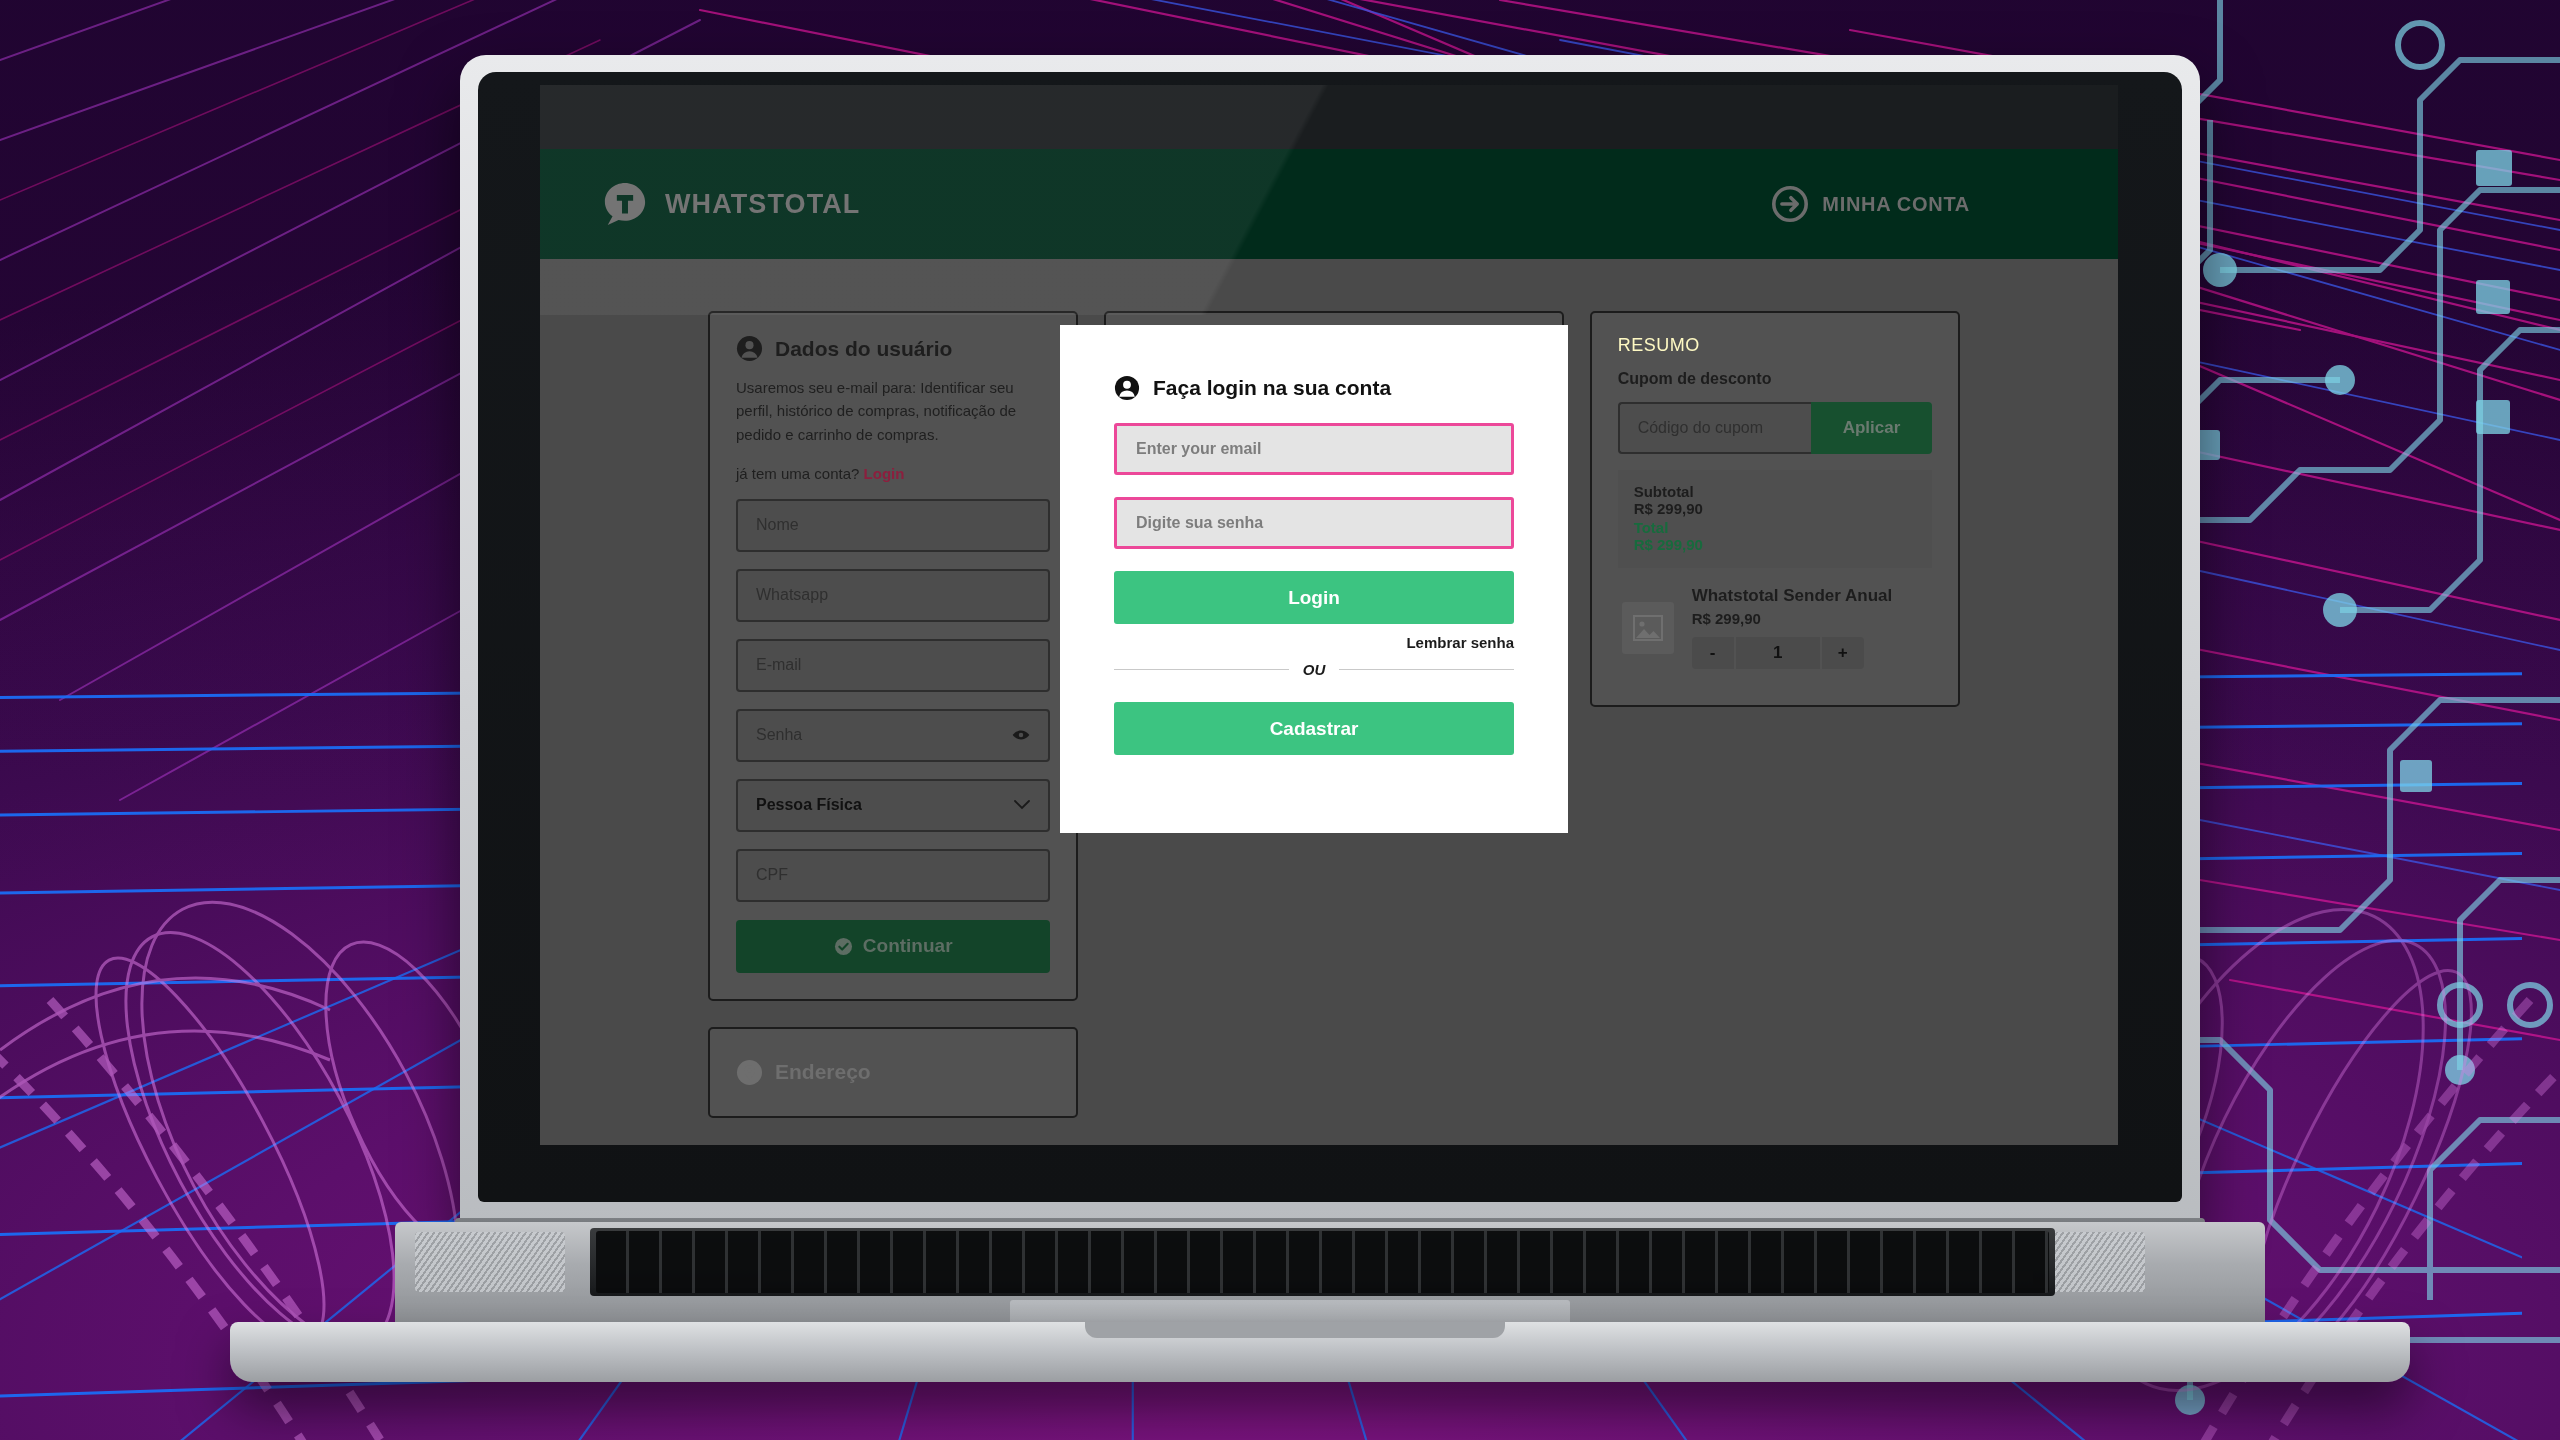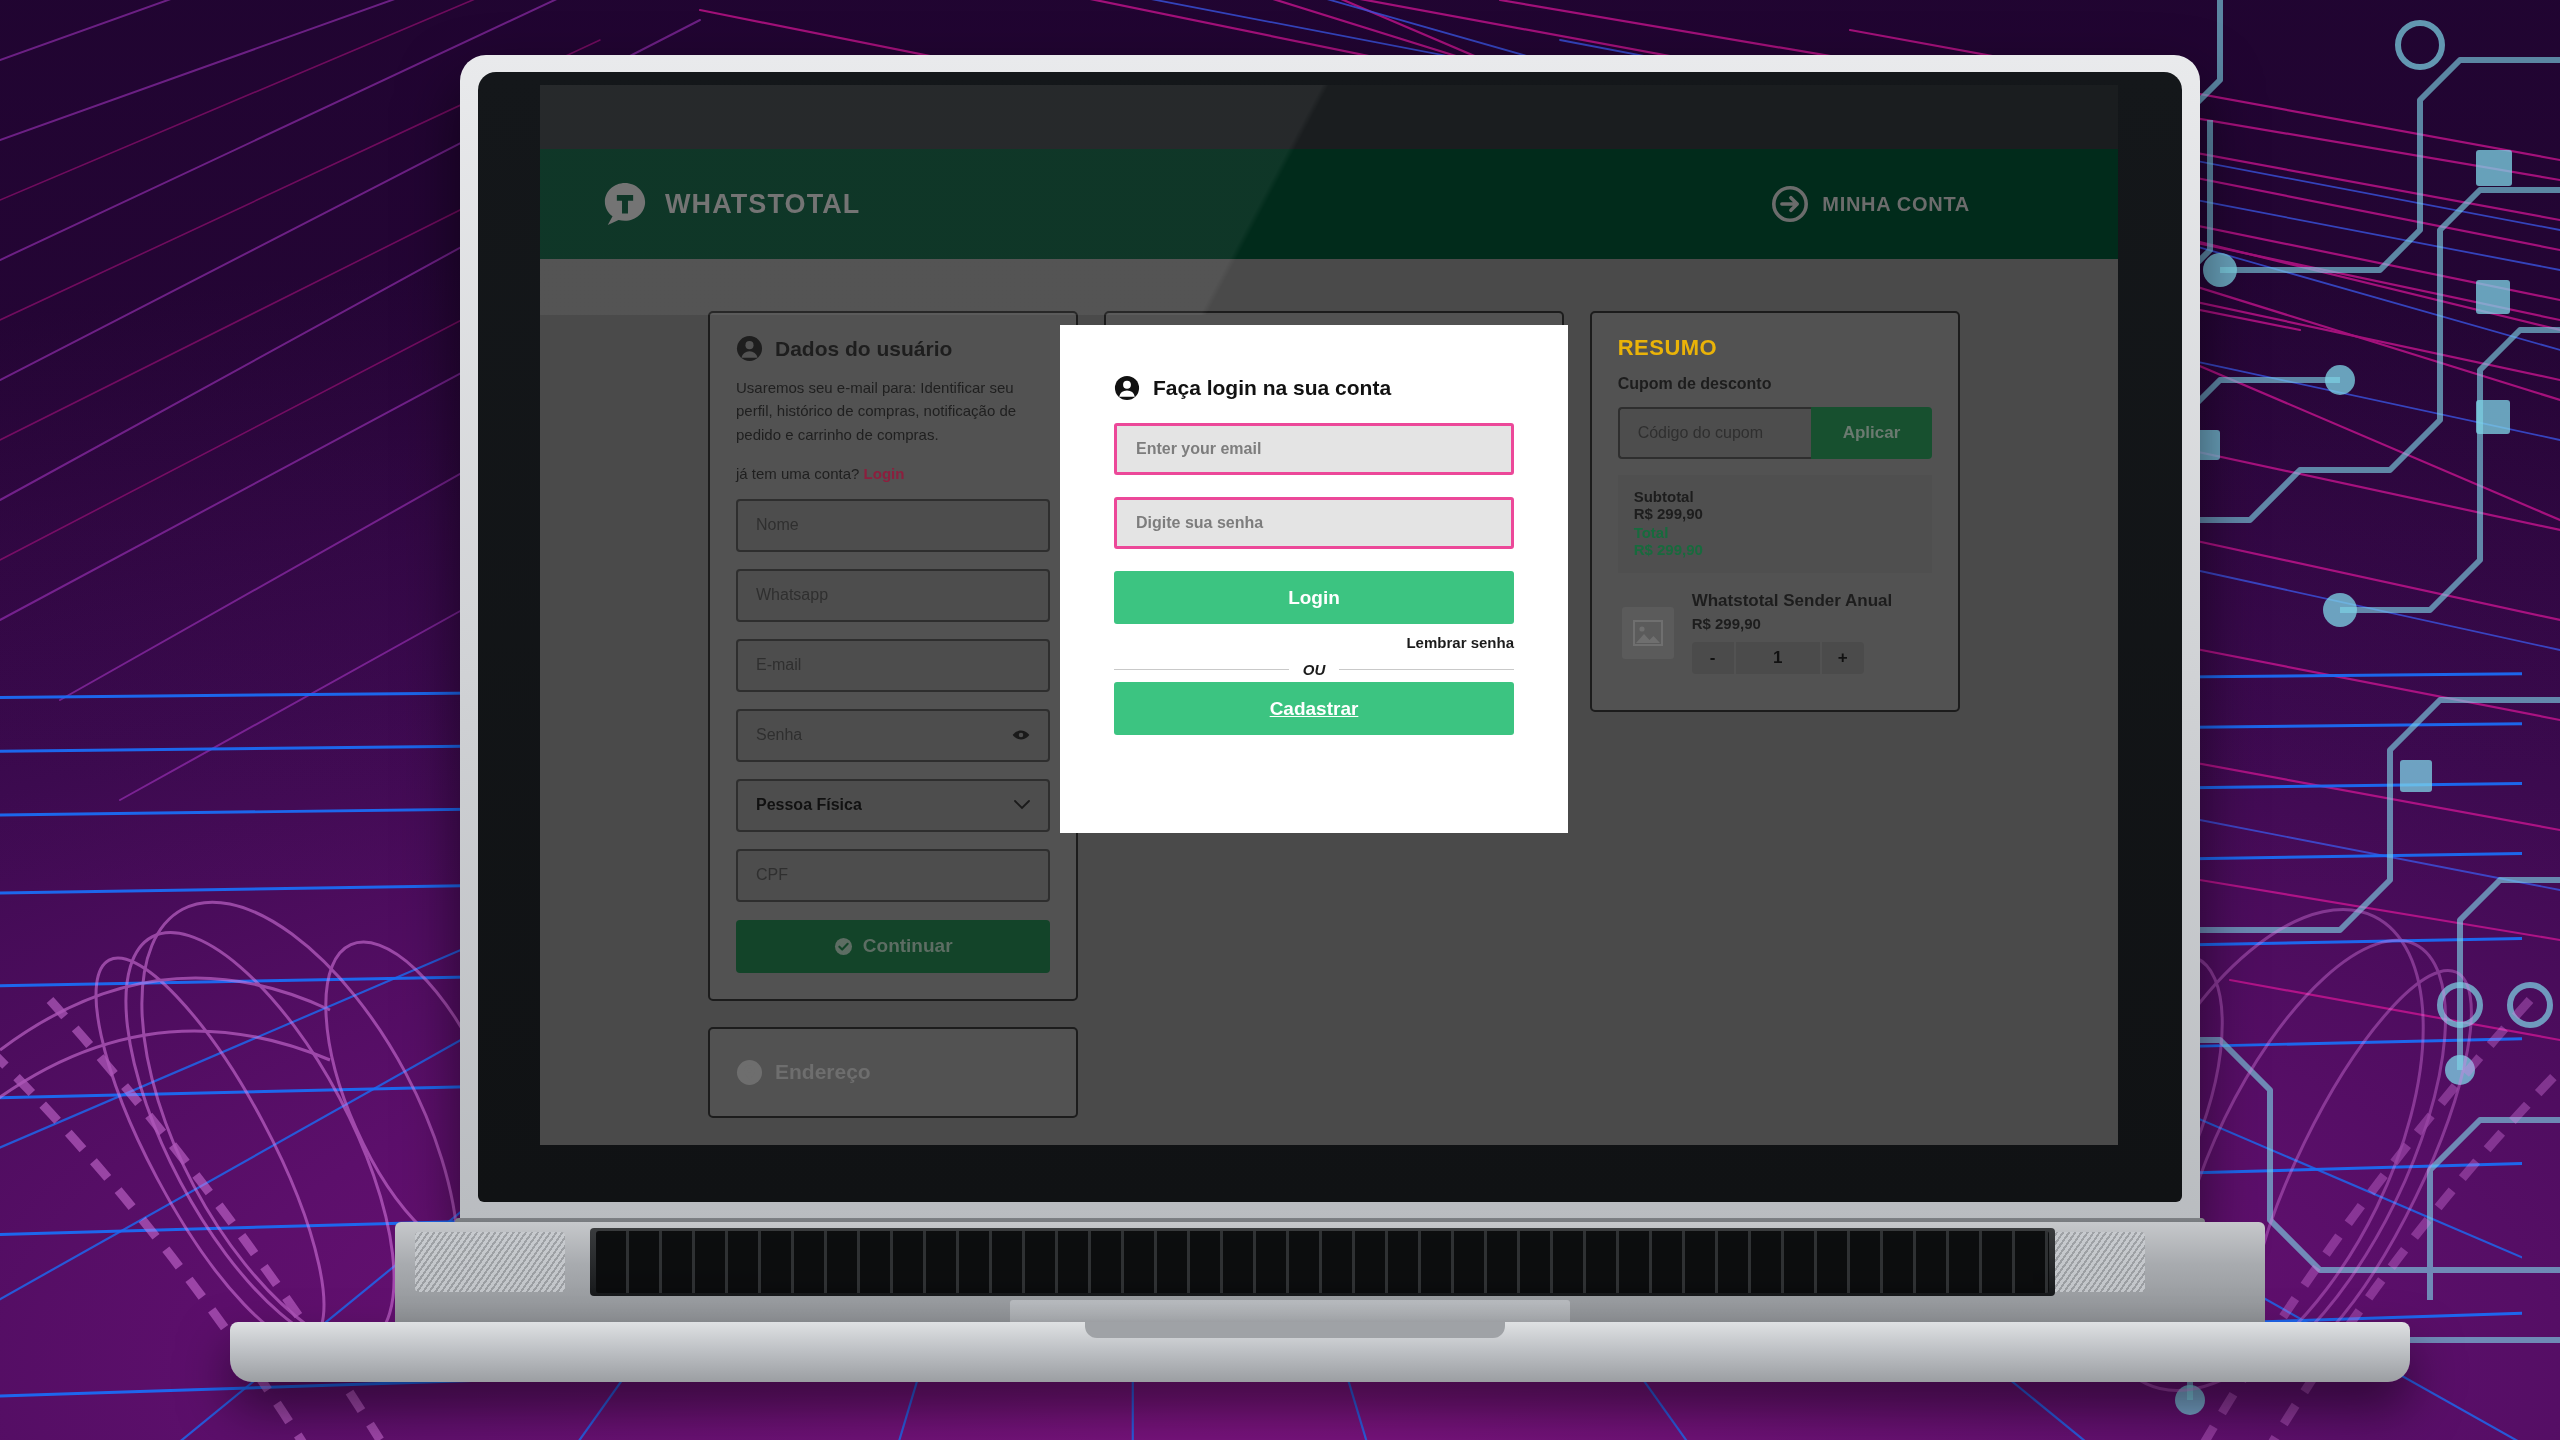--- a/index.html
+++ b/index.html
@@ -157,21 +157,21 @@
     margin-top: 18px; height: 53px; border-radius: 4px; background: #134429;
     display:flex; align-items:center; justify-content:center; gap: 10px;
     color:#5d6d63; font-size: 19px; font-weight: 700; border:none; width:100%;
     cursor:pointer;
   }
   .btn-continue svg { width: 19px; height: 19px; }
 
   .card-collapsed { padding: 30px 26px; }
 
   
-  .resumo-title { font-size: 22px; color:#eab308; letter-spacing:.5px; font-weight: 700;}
+  .resumo-title { font-size: 18px; color:#fef9c3; letter-spacing:.5px; font-weight: 400;}
   .resumo-sub { margin-top: 14px; font-size: 16px; font-weight: 700; color:#1d1d1d;}
   .coupon-row { margin-top: 14px; display:flex; }
   .coupon-input {
     flex: 1; height: 52px; border: 2px solid #2e2e2e; border-right: none;
     border-radius: 4px 0 0 4px; background:#4d4d4d; display:flex; align-items:center;
     padding: 0 18px; color:#2f2f2f; font-size: 16px;
   }
   .coupon-btn {
     width: 121px; height: 52px; background:#17502f; border:none; border-radius: 0 4px 4px 0;
     color:#6b7a70; font-size: 17px; font-weight: 700; cursor:pointer;
@@ -215,21 +215,21 @@
   }
   .m-field .ph { color:#7d7d7d; font-size: 16px; font-weight: 600; }
   .m-btn {
     margin-top: 22px; width: 100%; height: 53px; background:#3cc481; border:none;
     border-radius: 3px; color:#fff; font-size: 19px; font-weight: 700; cursor:pointer;
   }
   .forgot { margin-top: 10px; text-align:right; font-size: 15px; font-weight: 700; color:#1c1c1c; cursor:pointer;}
   .or-row { margin-top: 10px; display:flex; align-items:center; gap: 14px; font-style: italic; }
   .or-row .ln { flex:1; height:1px; background:#c9c9c9; }
   .or-row .or { font-size: 15px; font-weight: 700; color:#1c1c1c; }
-  .m-btn.register { margin-top: 4px; text-decoration: underline; }
+  .m-btn.register { margin-top: 24px; }
 </style>
 </head>
 <body>
 
 <div id="bg">
   <div class="bg-base"></div>
   <div class="bg-top-dark"></div>
 
   <svg class="bg-streaks" viewBox="0 0 2560 1440" preserveAspectRatio="none">
     <g stroke-linecap="round">

